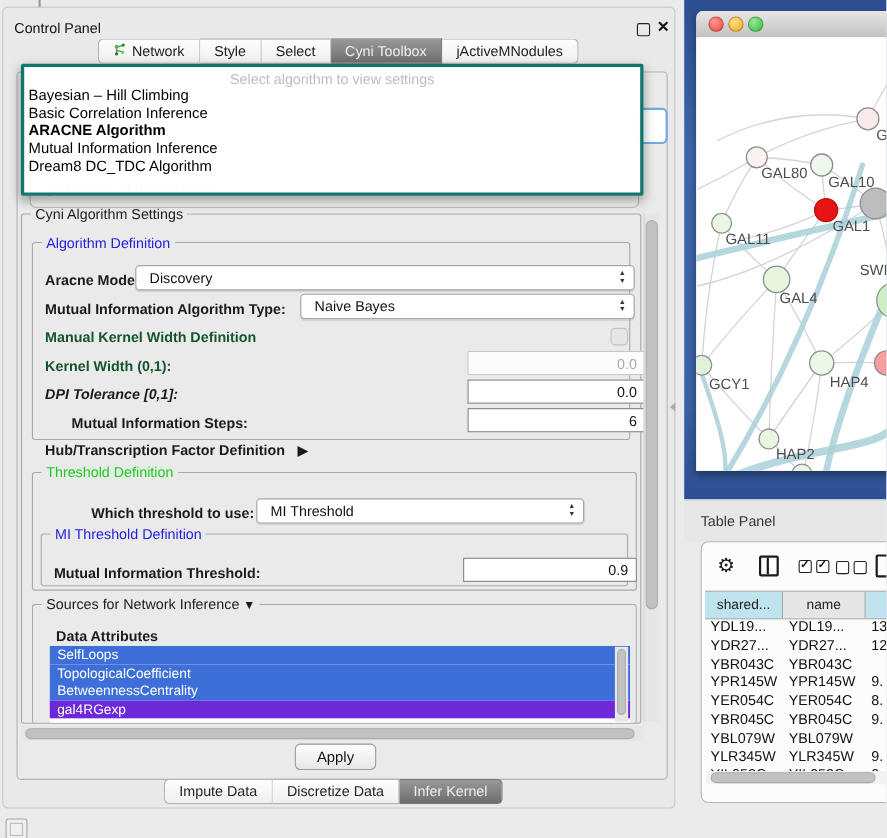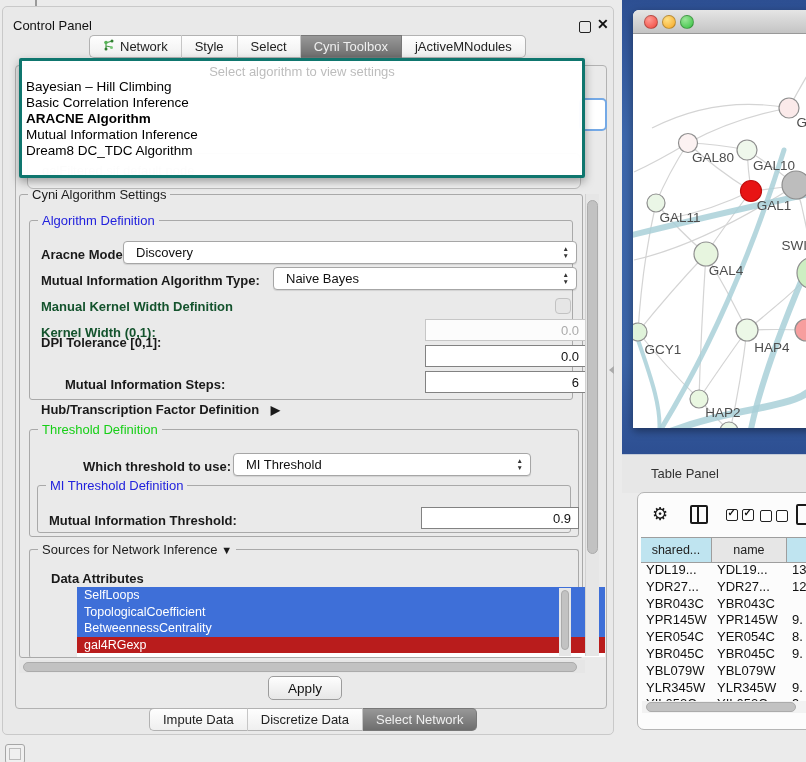--- a/index.html
+++ b/index.html
@@ -57,21 +57,21 @@
   
   #blue-bg{left:622px;top:0;width:184px;height:454px;background:linear-gradient(180deg,#2d4f92 0%,#3d67ab 30%,#3a63a6 80%,#2d4f92 100%);}
   #net-window{left:633px;top:10px;width:185px;height:418px;border-radius:6px 6px 0 0;
               box-shadow:0 3px 8px rgba(0,0,0,.4);background:#fff;}
   #net-titlebar{left:0;top:0;width:100%;height:23px;border-radius:6px 6px 0 0;
                 background:linear-gradient(#e5e5e5,#c4c4c4);border-bottom:1px solid #999;}
   .light{width:12px;height:12px;border-radius:50%;border:1px solid rgba(0,0,0,.25);}
   #net-canvas{left:0;top:24px;width:185px;height:394px;background:#fff;}
   
   #tp-strip{left:622px;top:454px;width:184px;height:38px;background:#e7e7e7;border-top:1px solid #c4cbd8;}
-  #tp-title{left:29px;top:11px;font-size:13px;color:#333;}
+  #tp-title{left:15px;top:11px;font-size:13px;color:#333;}
   #tp-box{left:637px;top:492px;width:200px;height:236px;background:#fcfcfc;border:1px solid #b5b5b5;border-radius:7px;}
   .tb-icon{color:#1a1a1a;}
   .cb{width:10px;height:10px;border:1.5px solid #222;border-radius:2px;display:inline-block;position:relative;background:#fff;}
   .cb.checked::after{content:"✓";position:absolute;left:0.5px;top:-3.5px;font-size:10px;font-weight:bold;color:#111;}
   .thead{display:flex;height:24px;border-top:1px solid #9e9e9e;border-bottom:1px solid #9e9e9e;font-size:12.5px;color:#222;}
   .th{display:flex;align-items:center;justify-content:center;border-right:1px solid #9e9e9e;overflow:hidden;white-space:nowrap;}
   .th.blue{background:#bfe4f0;}
   .th.gray{background:#e6e6e6;}
   .trow{display:flex;height:16.8px;font-size:13px;color:#111;}
   .td{overflow:hidden;white-space:nowrap;padding-left:5px;box-sizing:border-box;}
@@ -153,21 +153,21 @@
     <div class="abs combo" style="left:270px;top:260px;width:278px;height:21px;">
       <span>Naive Bayes</span>
       <span class="arrows">▲<br>▼</span>
     </div>
     <div class="abs lbl gray" style="left:38px;top:292px;">Manual Kernel Width Definition</div>
     <div class="abs" id="kw-checkbox" style="left:552px;top:291px;"></div>
     <div class="abs lbl gray" style="left:38px;top:318px;">Kernel Width (0,1):</div>
     <div class="abs field disabled" style="left:422px;top:312px;width:146px;height:20px;">
       <span>0.0</span>
     </div>
-    <div class="abs lbl" style="left:38px;top:328px;">DPI Tolerance [0,1]:</div>
+    <div class="abs lbl" style="left:38px;top:344px;font-style:italic;">DPI Tolerance [0,1]:</div>
     <div class="abs field" style="left:422px;top:338px;width:146px;height:20px;">
       <span>0.0</span>
     </div>
     <div class="abs lbl" style="left:38px;top:370px;padding-left:24px;">Mutual Information Steps:</div>
     <div class="abs field" style="left:422px;top:364px;width:146px;height:20px;">
       <span>6</span>
     </div>
 
     <div class="abs grp" style="left:26px;top:422px;width:548px;height:106px;">
       <span class="gtitle green">Threshold Definition</span>
@@ -190,25 +190,25 @@
       <span>0.9</span>
     </div>
 
     <div class="abs grp" style="left:26px;top:542px;width:548px;height:108px;border-bottom:none;">
       <span class="gtitle">
         <span>Sources for Network Inference</span>
         <span style="font-size:11px;"> ▼</span>
       </span>
     </div>
     <div class="abs lbl" style="left:48px;top:564px;">Data Attributes</div>
-    <div class="abs" id="attr-list" style="left:42px;top:580px;width:528px;height:70px;margin-left:32px;">
+    <div class="abs" id="attr-list" style="left:42px;top:580px;width:528px;height:70px;">
         <div class="attr" style="background: rgb(62, 111, 216);">SelfLoops</div>
         <div class="attr" style="background: rgb(62, 111, 216);">TopologicalCoefficient</div>
         <div class="attr" style="background: rgb(62, 111, 216);">BetweennessCentrality</div>
-        <div class="attr" style="background: #b91c1c;">gal4RGexp</div>
+        <div class="attr" style="background: #6d28d9;">gal4RGexp</div>
       </div>
     <div class="abs sb-track" style="left:556px;top:581px;width:12px;height:68px;">
       <div class="sb-thumb" style="margin:2px;height:58px;"></div>
     </div>
 
     <div class="abs sb-track" style="left:582px;top:187px;width:13px;height:462px;border-left:1px solid #d2d2d2;">
       <div class="sb-thumb" style="margin:1px;margin-top:6px;height:352px;"></div>
     </div>
     <div class="abs sb-track" style="left:16px;top:653px;width:566px;height:13px;">
       <div class="sb-thumb" style="margin:2px 4px;height:8px;width:552px;"></div>
@@ -219,21 +219,21 @@
     </div>
 
     <div class="abs tabbar" id="bottom-tabs" style="left:146px;top:701px;">
         <div class="tab">
           <span>Impute Data</span>
         </div>
         <div class="tab">
           <span>Discretize Data</span>
         </div>
         <div class="tab sel">
-          <span>Select Network</span>
+          <span>Infer Kernel</span>
         </div>
       </div>
   </div>
 
   <div class="abs" id="divider-dot"></div>
 
   <div class="abs" id="blue-bg"></div>
   <div class="abs" id="net-window">
     <div class="abs" id="net-titlebar"></div>
     <div class="abs light" style="left:11px;top:5px;background:radial-gradient(circle at 35% 30%,#ff9a93,#f0463c);"></div>

